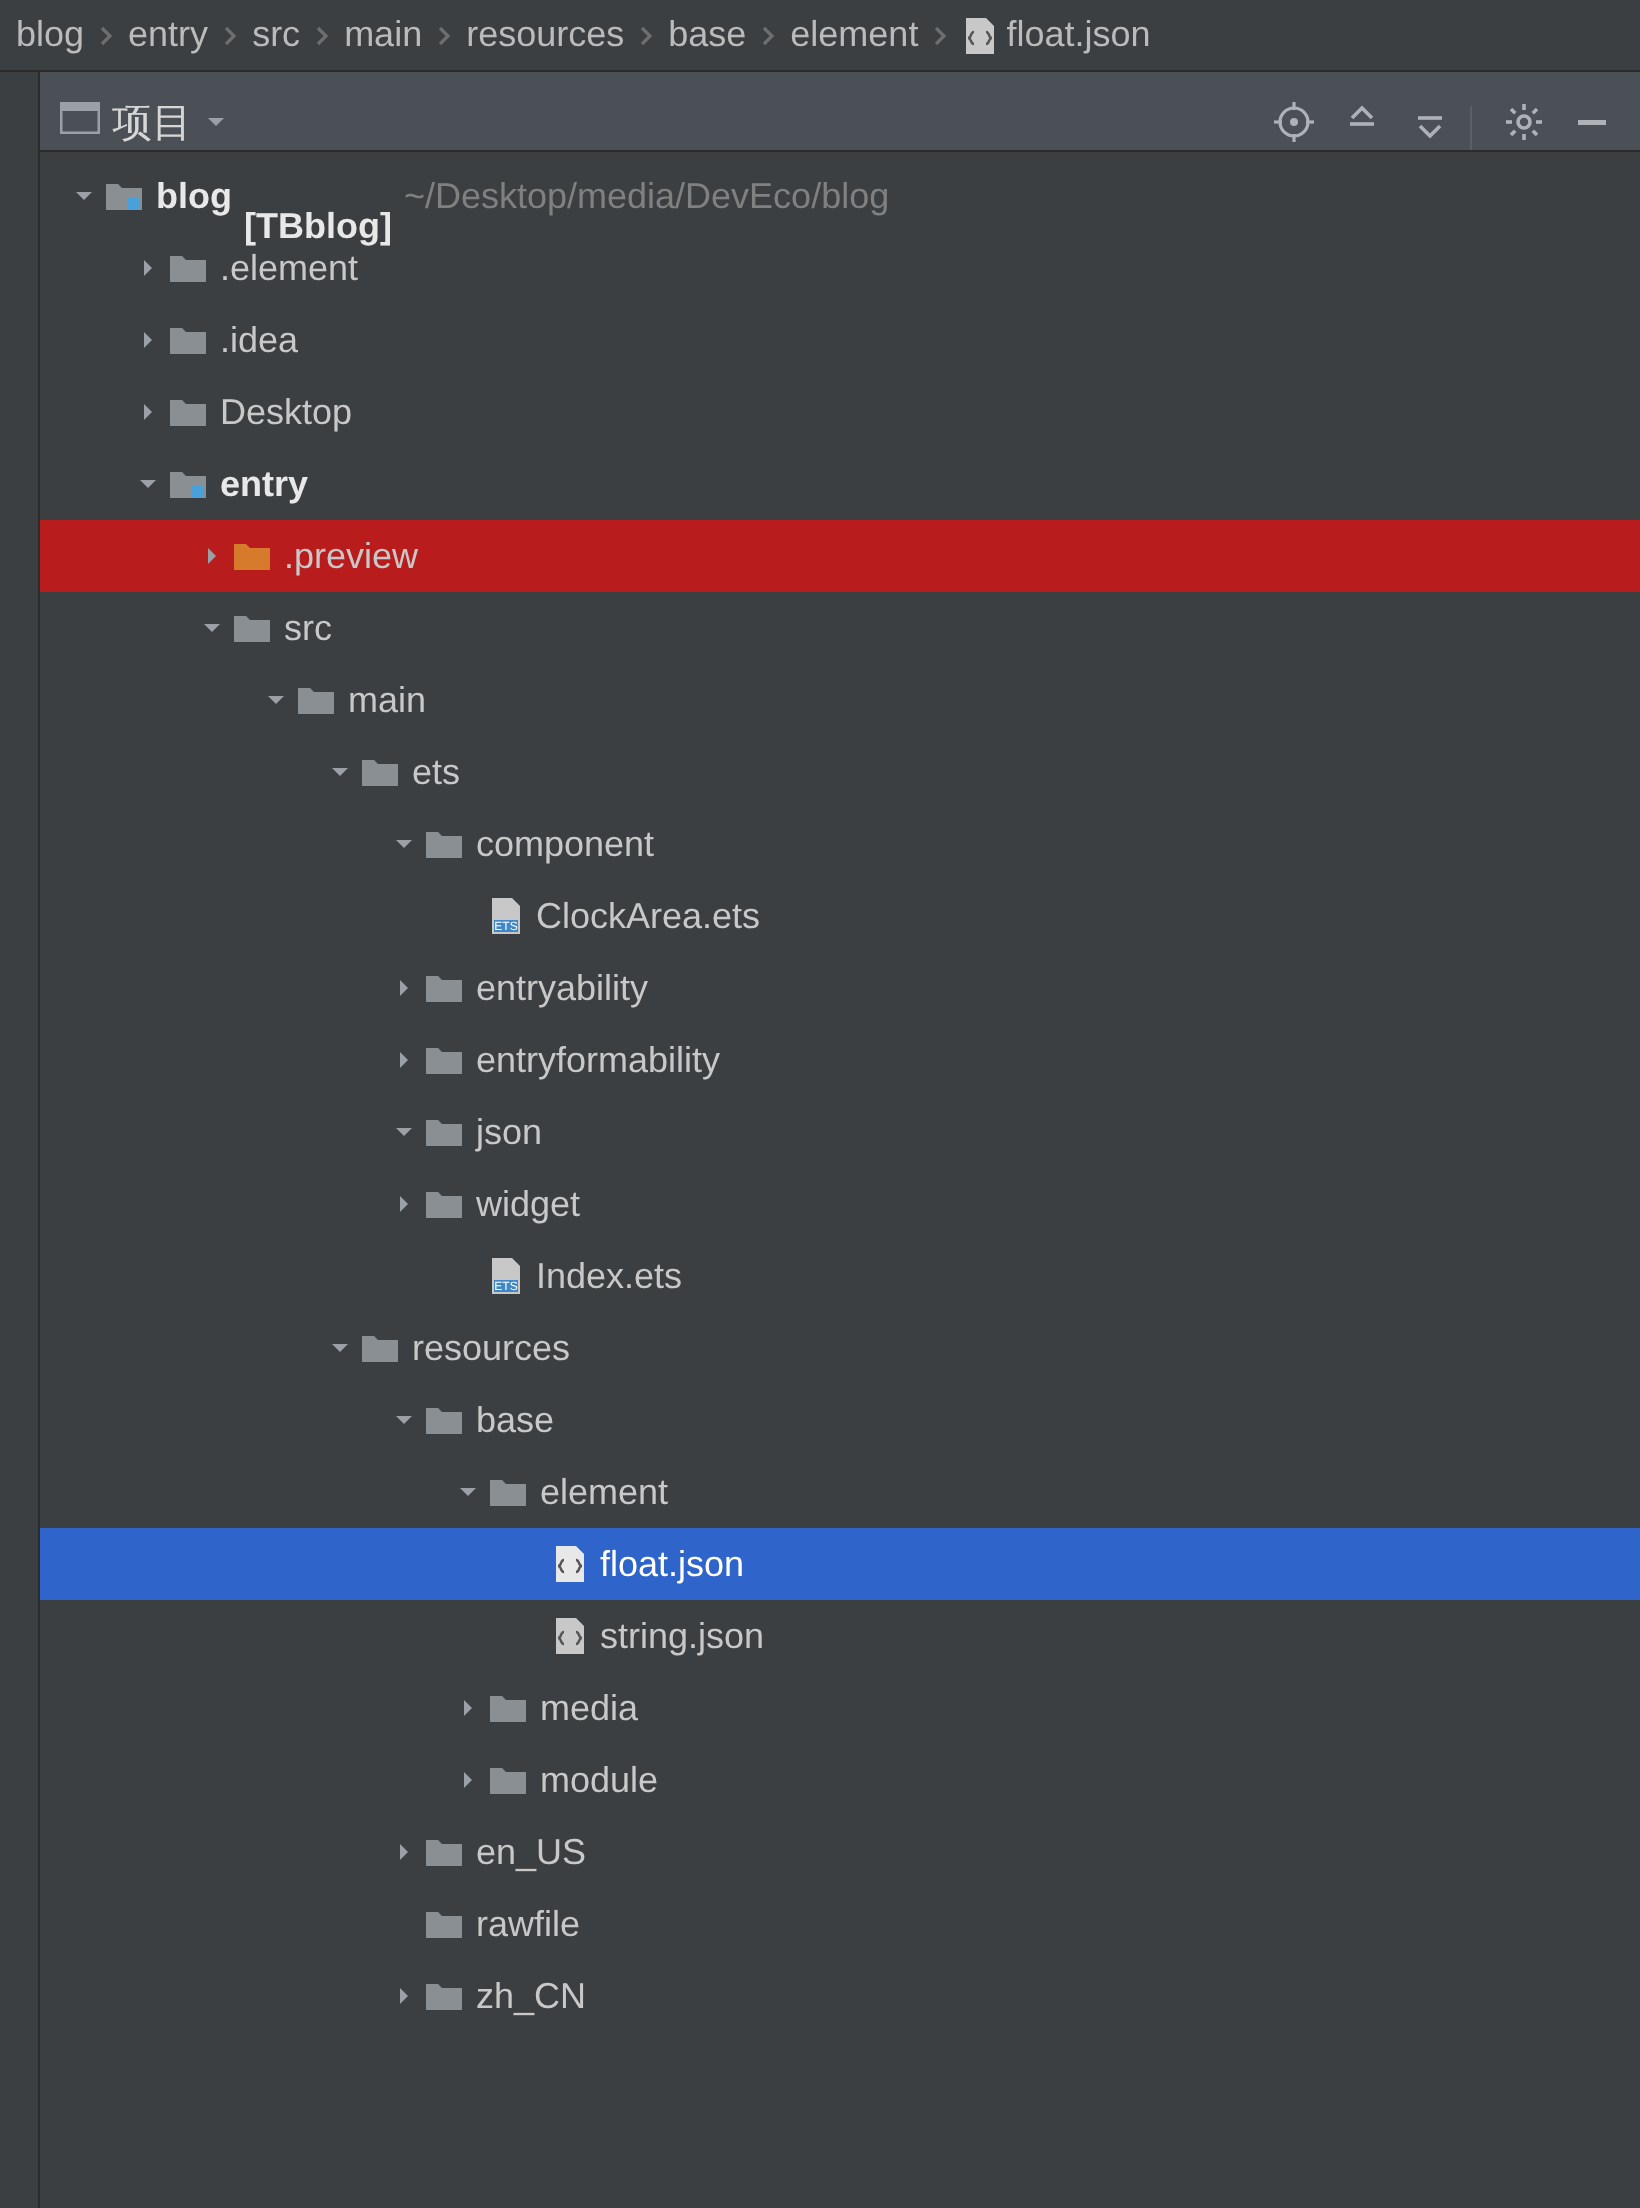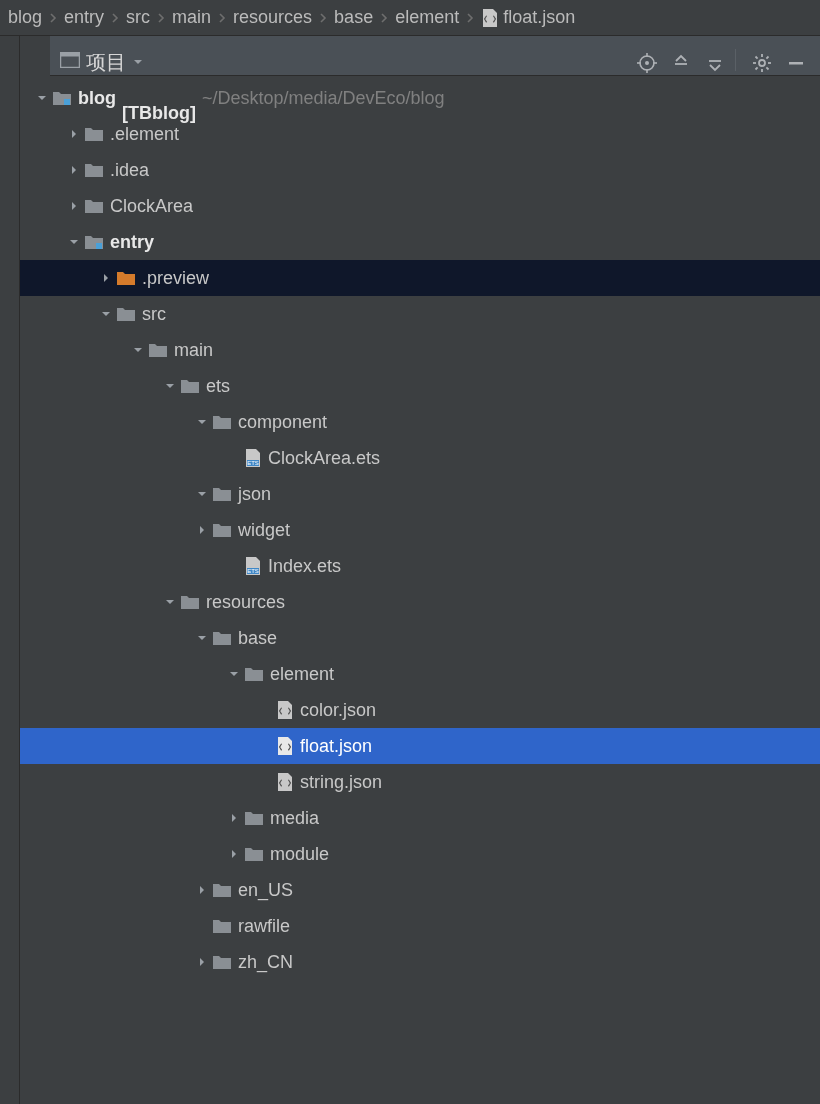--- a/index.html
+++ b/index.html
@@ -55,26 +55,25 @@
     .project-pane {
       flex: 1;
       background: #3c3f41;
       display: flex;
       flex-direction: column;
     }
 
     
     .pane-header {
       display: flex;
-      align-items: flex-start;
+      align-items: flex-end;
       height: 40px;
       background: #4a5056;
-      padding: 13px 10px;
+      padding: 0 10px;
       border-bottom: 1px solid #2b2b2b;
-      margin-left: 30px;
     }
     .pane-header .title-part {
       display: flex;
       align-items: center;
       gap: 6px;
     }
     .pane-header .title-label {
       color: #d6d6d6;
       font-size: 20px;
     }
@@ -102,21 +101,21 @@
       overflow: auto;
       padding-top: 4px;
     }
     .tree-row {
       display: flex;
       align-items: center;
       height: 36px;
       white-space: nowrap;
       cursor: pointer;
     }
-    .tree-row.hover { background: #0f172a; }
+    .tree-row.hover { background: #b91c1c; }
     .tree-row.selected { background: #2f65ca; }
     .tree-row.selected .label { color: #ffffff; }
     .tree-row.selected .file-ico svg path,
     .tree-row.selected .file-ico svg rect { fill: #e8e8e8; }
     .indent { display: inline-block; }
     .arrow {
       width: 20px;
       display: inline-flex;
       justify-content: center;
       color: #9aa0a6;
@@ -324,21 +323,21 @@
           <span class="arrow">
             <svg width="12" height="12" viewBox="0 0 12 12">
               <path d="M4 2 L8 6 L4 10 Z" fill="#9aa0a6"></path>
             </svg>
           </span>
           <span class="file-ico">
             <svg width="20" height="16" viewBox="0 0 20 16">
               <path d="M1 2 L7 2 L9 4 L19 4 L19 15 L1 15 Z" fill="#8a8f94"></path>
             </svg>
           </span>
-          <span class="label">ClockArea</span>
+          <span class="label">Desktop</span>
         </div>
         <div class="tree-row">
           <span class="indent" style="width: 44px;"></span>
           <span class="arrow">
             <svg width="12" height="12" viewBox="0 0 12 12">
               <path d="M2 4 L6 8 L10 4 Z" fill="#9aa0a6"></path>
             </svg>
           </span>
           <span class="file-ico">
             <svg width="20" height="16" viewBox="0 0 20 16">
@@ -427,20 +426,48 @@
               <rect x="3" y="12" width="12" height="6" fill="#3f87c6"></rect>
               <text x="9" y="17" font-size="6" text-anchor="middle" fill="#fff" font-family="sans-serif">ETS</text>
             </svg>
           </span>
           <span class="label">ClockArea.ets</span>
         </div>
         <div class="tree-row">
           <span class="indent" style="width: 172px;"></span>
           <span class="arrow">
             <svg width="12" height="12" viewBox="0 0 12 12">
+              <path d="M4 2 L8 6 L4 10 Z" fill="#9aa0a6"></path>
+            </svg>
+          </span>
+          <span class="file-ico">
+            <svg width="20" height="16" viewBox="0 0 20 16">
+              <path d="M1 2 L7 2 L9 4 L19 4 L19 15 L1 15 Z" fill="#8a8f94"></path>
+            </svg>
+          </span>
+          <span class="label">entryability</span>
+        </div>
+        <div class="tree-row">
+          <span class="indent" style="width: 172px;"></span>
+          <span class="arrow">
+            <svg width="12" height="12" viewBox="0 0 12 12">
+              <path d="M4 2 L8 6 L4 10 Z" fill="#9aa0a6"></path>
+            </svg>
+          </span>
+          <span class="file-ico">
+            <svg width="20" height="16" viewBox="0 0 20 16">
+              <path d="M1 2 L7 2 L9 4 L19 4 L19 15 L1 15 Z" fill="#8a8f94"></path>
+            </svg>
+          </span>
+          <span class="label">entryformability</span>
+        </div>
+        <div class="tree-row">
+          <span class="indent" style="width: 172px;"></span>
+          <span class="arrow">
+            <svg width="12" height="12" viewBox="0 0 12 12">
               <path d="M2 4 L6 8 L10 4 Z" fill="#9aa0a6"></path>
             </svg>
           </span>
           <span class="file-ico">
             <svg width="20" height="16" viewBox="0 0 20 16">
               <path d="M1 2 L7 2 L9 4 L19 4 L19 15 L1 15 Z" fill="#8a8f94"></path>
             </svg>
           </span>
           <span class="label">json</span>
         </div>
@@ -505,51 +532,40 @@
               <path d="M2 4 L6 8 L10 4 Z" fill="#9aa0a6"></path>
             </svg>
           </span>
           <span class="file-ico">
             <svg width="20" height="16" viewBox="0 0 20 16">
               <path d="M1 2 L7 2 L9 4 L19 4 L19 15 L1 15 Z" fill="#8a8f94"></path>
             </svg>
           </span>
           <span class="label">element</span>
         </div>
-        <div class="tree-row">
+        <div class="tree-row selected">
           <span class="indent" style="width: 236px;"></span>
           <span class="arrow placeholder"></span>
           <span class="file-ico">
             <svg width="18" height="20" viewBox="0 0 18 20">
               <path d="M2 1 L12 1 L16 5 L16 19 L2 19 Z" fill="#c8c8c8"></path>
               <path d="M6 8 C4 8 5 11 3 11 C5 11 4 14 6 14 M12 8 C14 8 13 11 15 11 C13 11 14 14 12 14" fill="none" stroke="#555" stroke-width="1.2"></path>
             </svg>
           </span>
-          <span class="label">color.json</span>
-        </div>
-        <div class="tree-row selected">
+          <span class="label">float.json</span>
+        </div>
+        <div class="tree-row">
           <span class="indent" style="width: 236px;"></span>
           <span class="arrow placeholder"></span>
           <span class="file-ico">
             <svg width="18" height="20" viewBox="0 0 18 20">
               <path d="M2 1 L12 1 L16 5 L16 19 L2 19 Z" fill="#c8c8c8"></path>
               <path d="M6 8 C4 8 5 11 3 11 C5 11 4 14 6 14 M12 8 C14 8 13 11 15 11 C13 11 14 14 12 14" fill="none" stroke="#555" stroke-width="1.2"></path>
             </svg>
           </span>
-          <span class="label">float.json</span>
-        </div>
-        <div class="tree-row">
-          <span class="indent" style="width: 236px;"></span>
-          <span class="arrow placeholder"></span>
-          <span class="file-ico">
-            <svg width="18" height="20" viewBox="0 0 18 20">
-              <path d="M2 1 L12 1 L16 5 L16 19 L2 19 Z" fill="#c8c8c8"></path>
-              <path d="M6 8 C4 8 5 11 3 11 C5 11 4 14 6 14 M12 8 C14 8 13 11 15 11 C13 11 14 14 12 14" fill="none" stroke="#555" stroke-width="1.2"></path>
-            </svg>
-          </span>
           <span class="label">string.json</span>
         </div>
         <div class="tree-row">
           <span class="indent" style="width: 204px;"></span>
           <span class="arrow">
             <svg width="12" height="12" viewBox="0 0 12 12">
               <path d="M4 2 L8 6 L4 10 Z" fill="#9aa0a6"></path>
             </svg>
           </span>
           <span class="file-ico">

